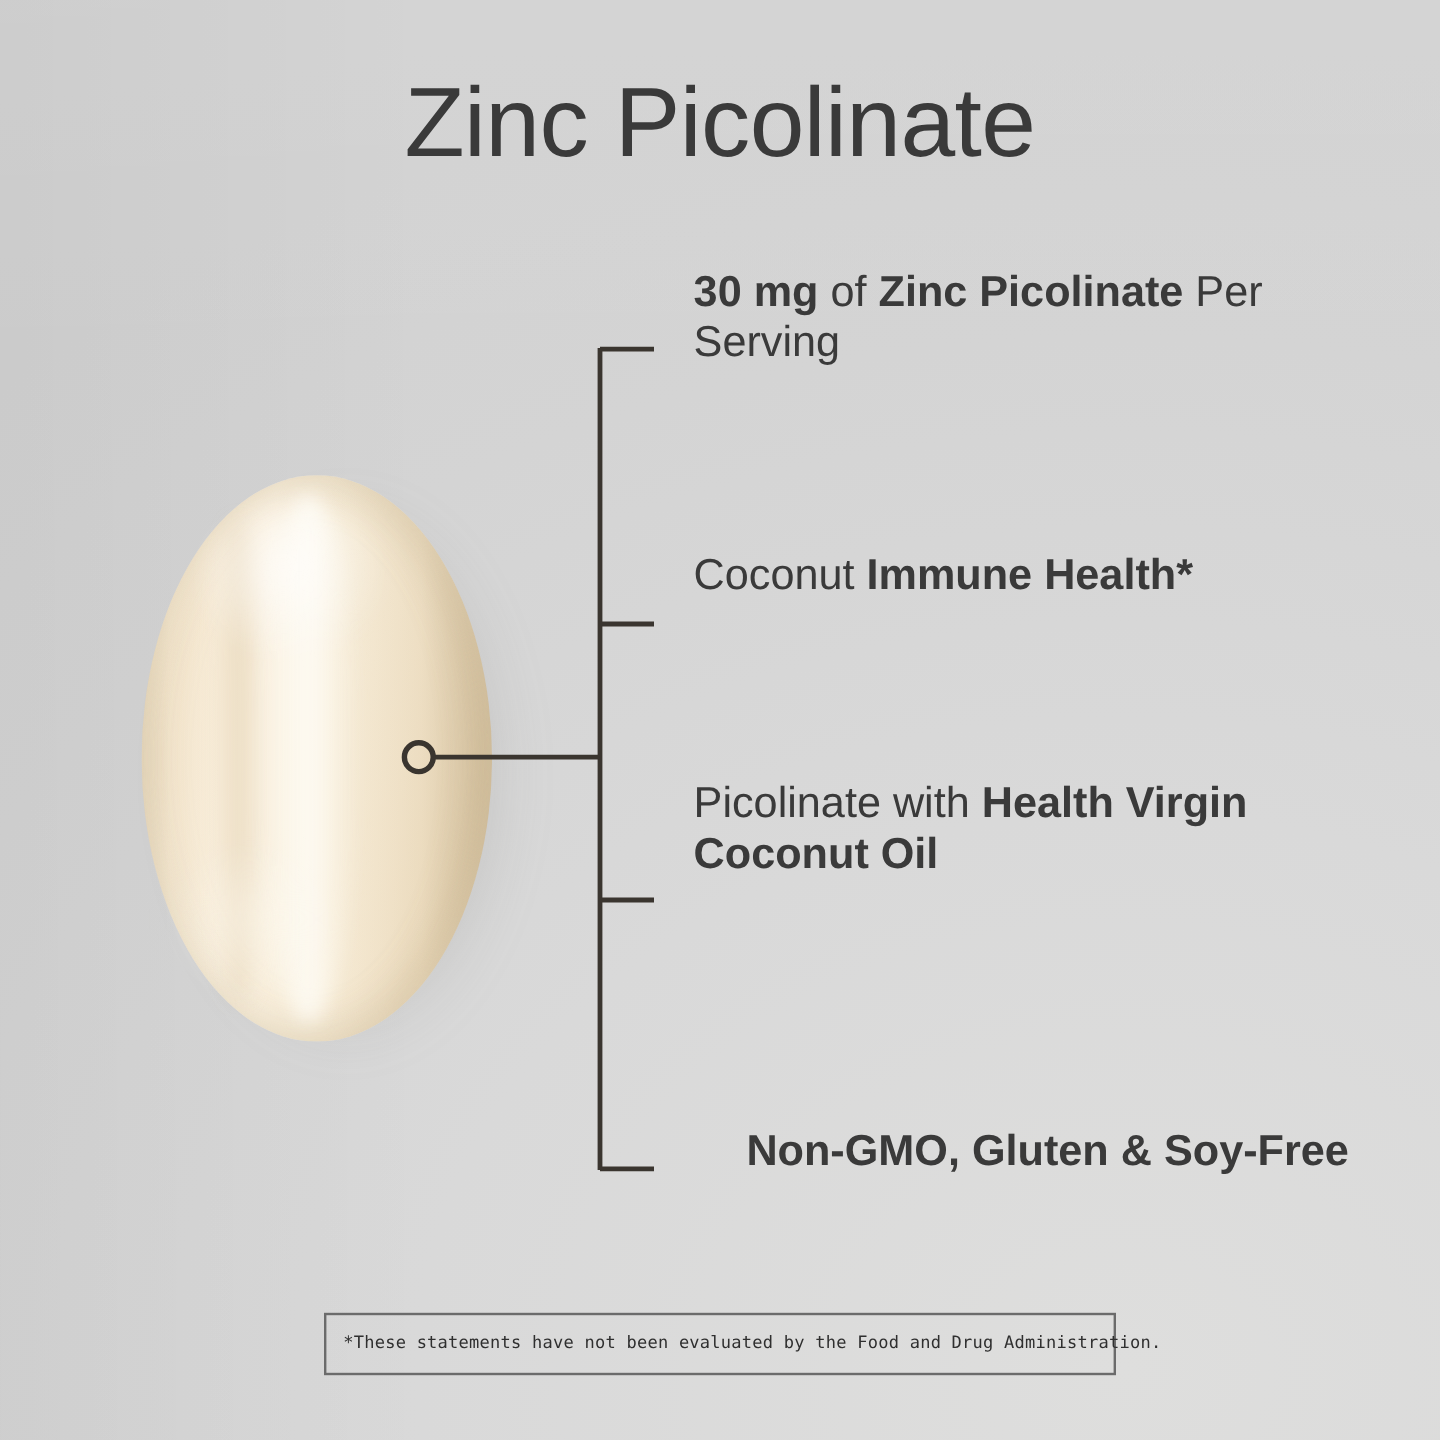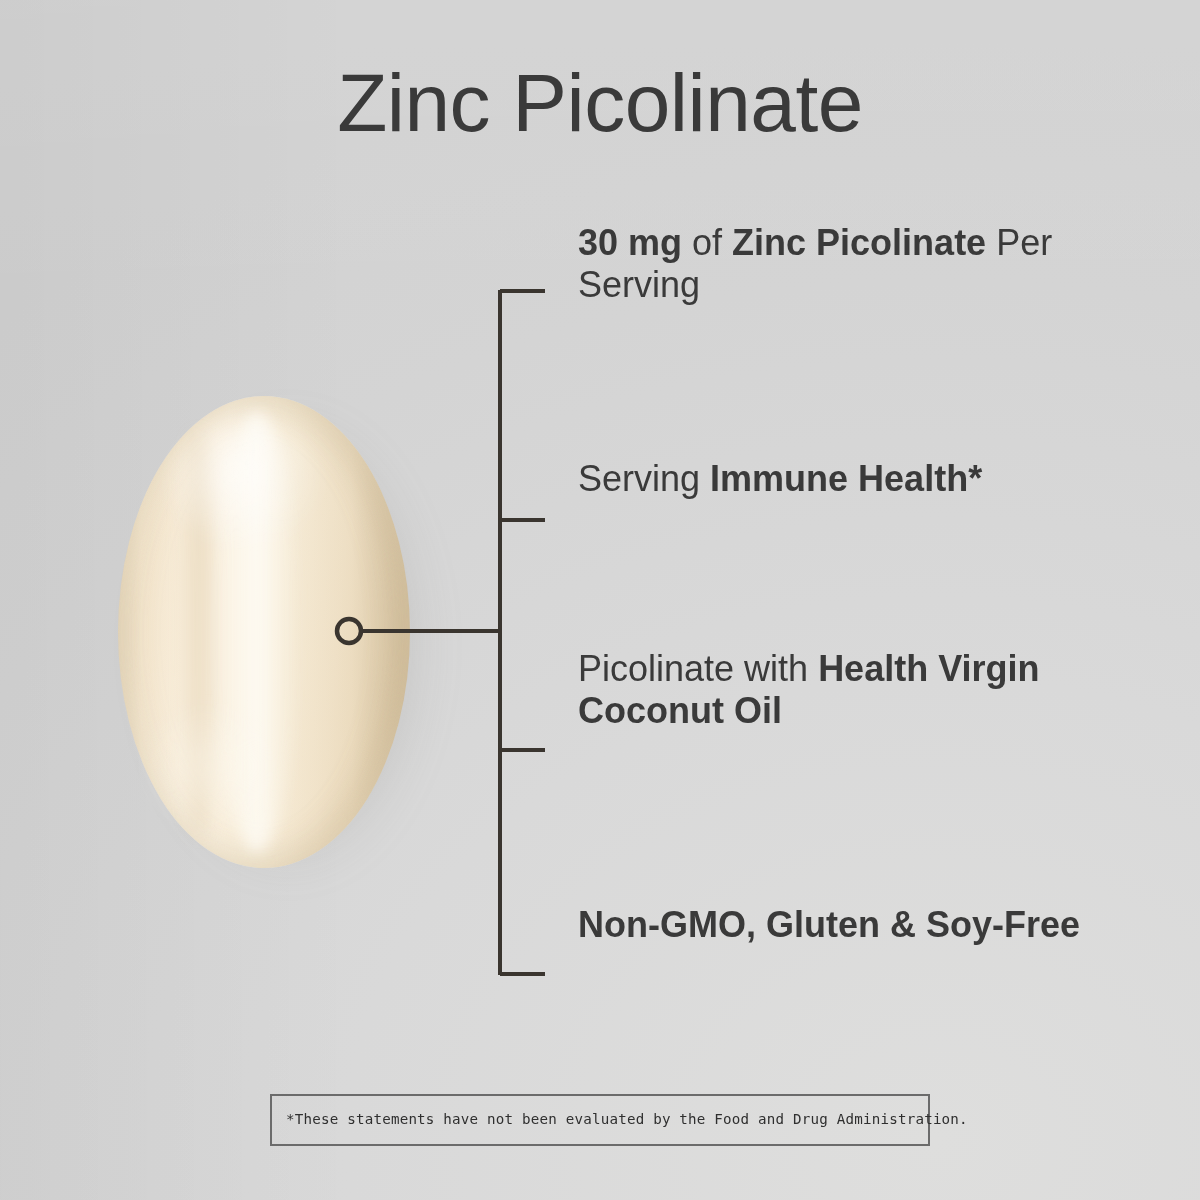--- a/index.html
+++ b/index.html
@@ -182,21 +182,21 @@
     line-height: 1.18;
     color: #3a3a3a;
     font-weight: 400;
   }
 
   .bullet b { font-weight: 700; }
 
   .bullet.b1 { top: 0px; }
   .bullet.b2 { top: 236px; }
   .bullet.b3 { top: 426px; }
-  .bullet.b4 { top: 682px; }
+  .bullet.b4 { top: 716px; text-align: center; }
 
   
   #disclaimer {
     position: absolute;
     left: 270px;
     top: 1094px;
     width: 660px;
     padding: 11px 14px 13px 14px;
     border: 2px solid #6b6b6b;
     background: transparent;
@@ -246,21 +246,21 @@
     <circle cx="349" cy="631" r="12" fill="none" stroke="#3a352f" stroke-width="4.5"></circle>
   </svg>
 
   <div id="bullets">
 
     <div class="bullet b1">
       <span><b>30 mg </b><span>of </span><b>Zinc Picolinate </b><span>Per Serving</span></span>
     </div>
 
     <div class="bullet b2">
-      <span><span>Serving </span><b>Immune Health*</b></span>
+      <span><span>Coconut </span><b>Immune Health*</b></span>
     </div>
 
     <div class="bullet b3">
       <span><span>Picolinate with </span><b>Health Virgin Coconut Oil</b></span>
     </div>
 
     <div class="bullet b4">
       <span><b>Non-GMO, Gluten &amp; Soy-Free</b></span>
     </div>
 

